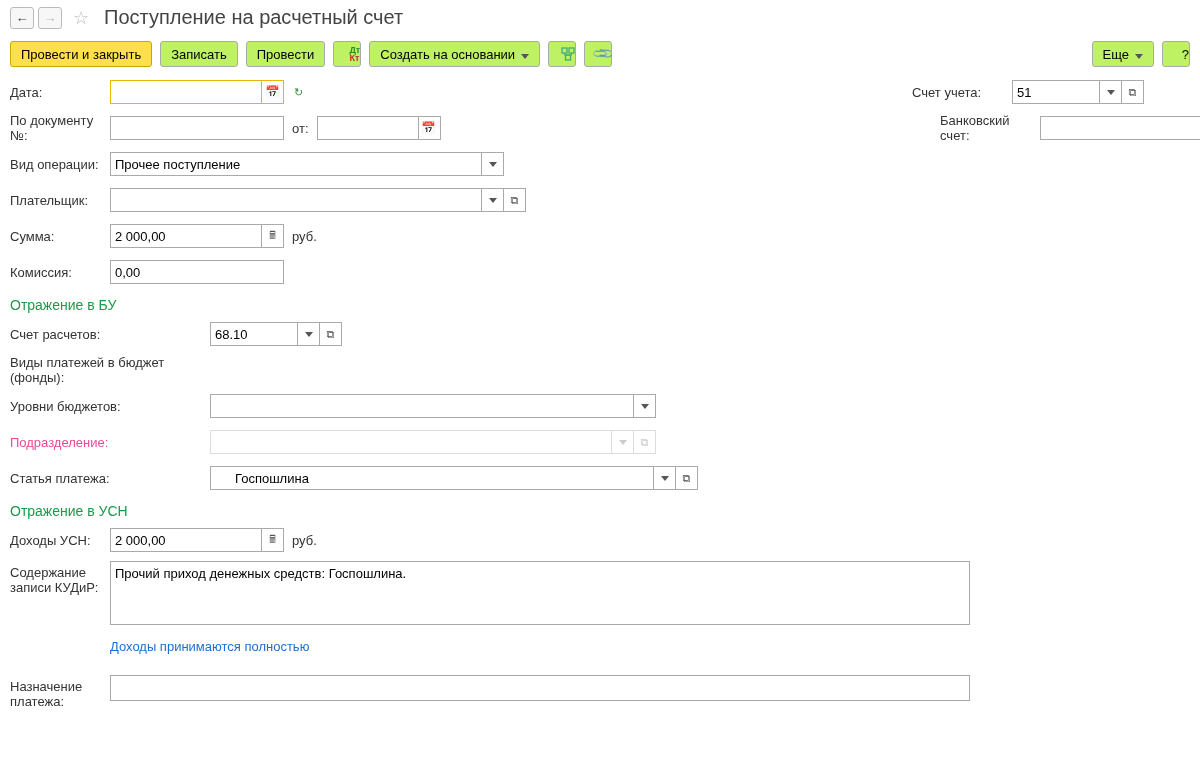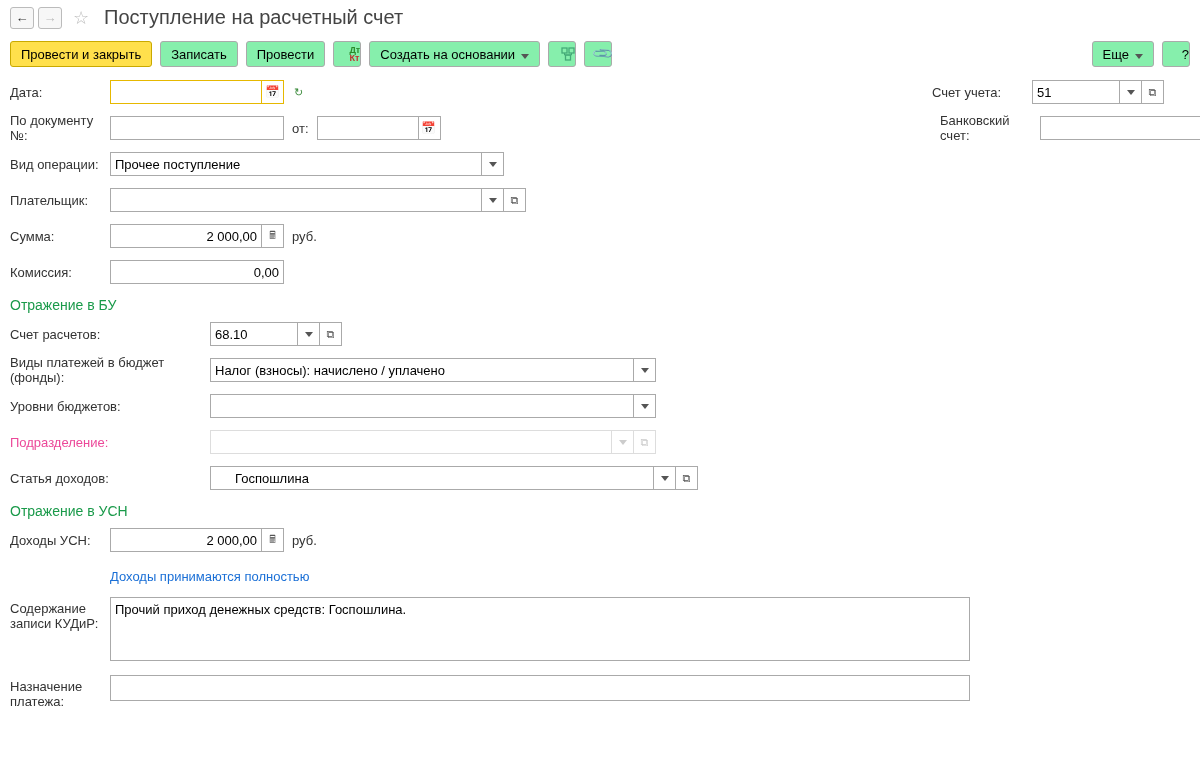--- a/index.html
+++ b/index.html
@@ -3,21 +3,21 @@
 <meta charset="utf-8">
 <style>
 html,body{margin:0;padding:0;font-family:Arial,sans-serif;font-size:13px;color:#333;background:#fff;width:1200px;height:760px;overflow:hidden}
 *{box-sizing:border-box}
 .topbar{display:flex;align-items:center;padding:6px 10px;gap:4px}
 .nav-btn{width:24px;height:22px;border:1px solid #bbb;border-radius:3px;background:#f7f7f7;display:flex;align-items:center;justify-content:center;cursor:pointer}
 .nav-btn.disabled{color:#bbb}
 .star{width:22px;height:22px;display:flex;align-items:center;justify-content:center;color:#bbb;font-size:18px;margin:0 4px}
 .title{font-size:20px;color:#444;margin-left:4px}
 .toolbar{display:flex;align-items:center;padding:6px 10px;gap:8px}
-.btn{height:26px;border:1px solid #aaa;border-radius:3px;background:#86efac;padding:0 10px;display:inline-flex;align-items:center;gap:6px;cursor:pointer;font-size:13px}
+.btn{height:26px;border:1px solid #aaa;border-radius:3px;background:#bef264;padding:0 10px;display:inline-flex;align-items:center;gap:6px;cursor:pointer;font-size:13px}
 .btn.yellow{background:#ffe04c;border-color:#c9a900;font-weight:normal}
 .btn.icon-only{padding:0;width:28px;justify-content:flex-end}
 .toolbar-spacer{flex:1}
 .dtkt{font-size:9px;font-weight:bold;line-height:8px;text-align:left}
 .dtkt .dt{color:#2a8a2a}
 .dtkt .kt{color:#c03030}
 .form-area{padding:4px 10px 10px 10px}
 .row{display:flex;align-items:center;min-height:30px;margin-bottom:6px}
 .lbl{width:100px;color:#333}
 .lbl.wide{width:200px}
@@ -25,21 +25,21 @@
 .input-group{display:inline-flex}
 .input{height:24px;border:1px solid #aaa;background:#fff;padding:0 4px;font-size:13px;outline:none}
 .input[readonly]{background:#fff}
 .addon{width:22px;height:24px;border:1px solid #aaa;border-left:none;background:#fff;display:flex;align-items:center;justify-content:center;font-size:11px;color:#555;cursor:pointer}
 .addon.disabled{color:#ccc;border-color:#ddd}
 .input.disabled{border-color:#ddd;background:#fff}
 .drop::after{content:"";border-left:4px solid transparent;border-right:4px solid transparent;border-top:5px solid #555;display:inline-block}
 .drop.disabled::after{border-top-color:#ccc}
 .open-icon{font-size:11px}
 .cal-icon{font-size:12px}
-.num{text-align:right}
+.num{}
 .unit{margin-left:8px;color:#333}
 .yellow-border .input{border-color:#e6b800;border-width:1px}
 .yellow-border .addon{border-color:#e6b800}
 .col2{margin-left:410px;position:absolute;display:flex;align-items:center}
 .section-title{color:#1a9a4a;font-size:14px;margin:10px 0 6px 0}
 .link{color:#1a6fd6;cursor:pointer;font-size:13px}
 textarea.input{height:64px;resize:none;padding:4px;font-family:Arial}
 .row-rel{position:relative}
 .calc-icon{font-size:11px}
 .arrow-icon{font-size:11px;color:#3a8a3a}
@@ -91,21 +91,21 @@
 <div class="form-area">
 
   <div class="row row-rel">
     <div class="lbl">Дата:</div>
     <span class="input-group yellow-border">
       <input class="input" style="width: 152px;" value="">
       <span class="addon cal-icon">📅</span>
     </span>
     <span class="arrow-icon" style="margin-left:10px">↻</span>
 
-    <div class="col2" style="left:512px">
+    <div class="col2" style="left:492px">
       <div class="lbl">Счет учета:</div>
       <span class="input-group">
         <input class="input" style="width: 88px;" value="51">
         <span class="addon drop"></span>
         <span class="addon open-icon">⧉</span>
       </span>
     </div>
   </div>
 
   <div class="row row-rel">
@@ -163,73 +163,69 @@
     <div class="lbl wide">Счет расчетов:</div>
     <span class="input-group">
       <input class="input" style="width: 88px;" value="68.10">
       <span class="addon drop"></span>
       <span class="addon open-icon">⧉</span>
     </span>
   </div>
 
   <div class="row">
     <div class="lbl wide">Виды платежей в бюджет (фонды):</div>
-    <span class="input-group">
-      <input class="input" style="width: 424px;" value="Налог (взносы): начислено / уплачено">
-      <span class="addon drop"></span>
-    </span>
   </div>
 
   <div class="row">
     <div class="lbl wide">Уровни бюджетов:</div>
     <span class="input-group">
       <input class="input" style="width: 424px;" value="">
       <span class="addon drop"></span>
     </span>
   </div>
 
   <div class="row">
     <div class="lbl wide disabled">Подразделение:</div>
     <span class="input-group">
       <input class="input disabled" style="width: 402px;" readonly="" value="">
       <span class="addon drop disabled"></span>
       <span class="addon disabled open-icon">⧉</span>
     </span>
   </div>
 
   <div class="row">
-    <div class="lbl wide">Статья доходов:</div>
+    <div class="lbl wide">Статья платежа:</div>
     <span class="input-group">
       <input class="input" style="width: 444px; padding-left: 24px;" value="Госпошлина">
       <span class="addon drop"></span>
       <span class="addon open-icon">⧉</span>
     </span>
   </div>
 
   <div class="section-title">Отражение в УСН</div>
 
   <div class="row">
     <div class="lbl">Доходы УСН:</div>
     <span class="input-group">
       <input class="input num" style="width: 152px;" value="2 000,00">
       <span class="addon calc-icon">🖩</span>
     </span>
     <span class="unit">руб.</span>
-  </div>
-
-  <div class="row">
-    <div class="lbl"></div>
-    <span class="link">Доходы принимаются полностью</span>
   </div>
 
   <div class="row" style="align-items:flex-start">
     <div class="lbl" style="padding-top:4px">
       <span>Содержание записи КУДиР:</span>
     </div>
     <textarea class="input" style="width: 860px;">Прочий приход денежных средств: Госпошлина.</textarea>
   </div>
 
+  <div class="row">
+    <div class="lbl"></div>
+    <span class="link">Доходы принимаются полностью</span>
+  </div>
+
   <div class="row" style="align-items:flex-start;margin-top:14px">
     <div class="lbl" style="padding-top:4px">Назначение платежа:</div>
     <textarea class="input" style="width: 860px; height: 26px;"></textarea>
   </div>
 
 </div>
 
 </body></html>

